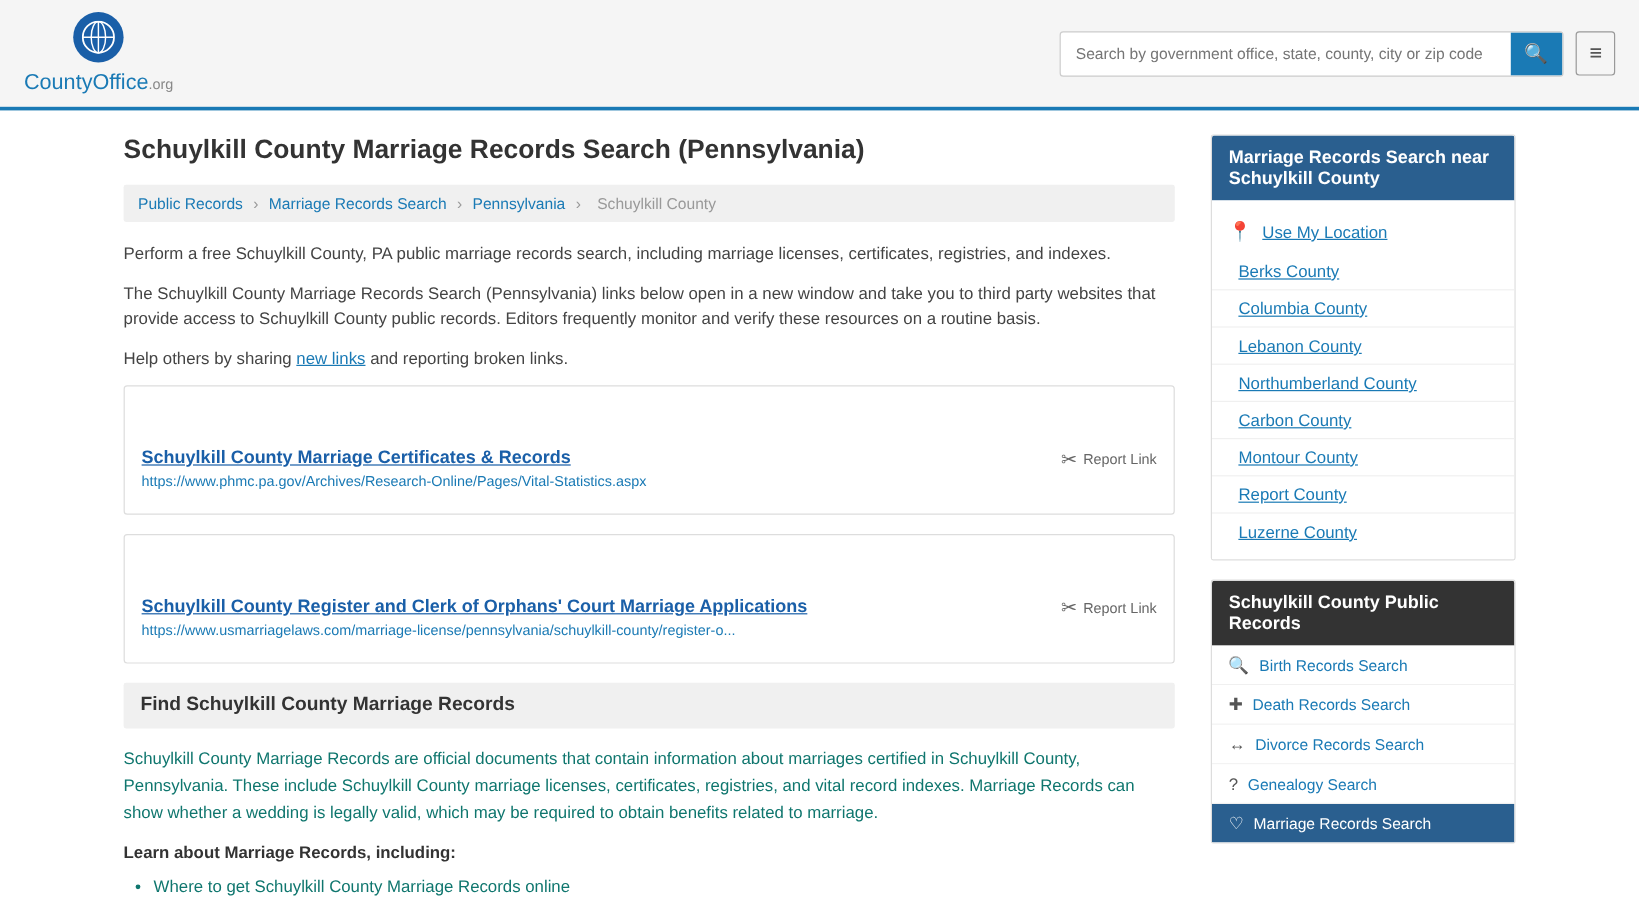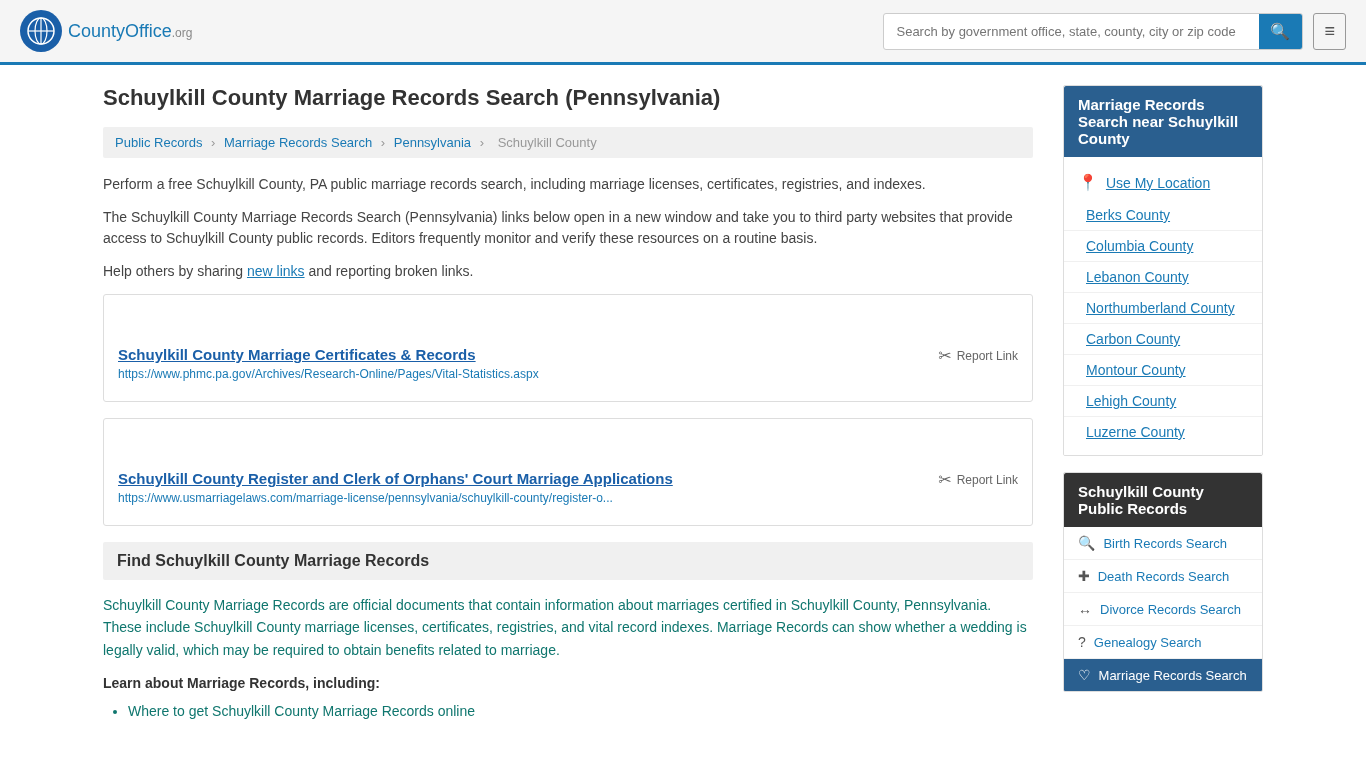--- a/index.html
+++ b/index.html
@@ -11,20 +11,21 @@
       border-bottom: 3px solid #1a7ab5;
       padding: 10px 20px;
       display: flex;
       align-items: center;
       justify-content: space-between;
     }
     .logo-area {
       display: flex;
       align-items: center;
       gap: 6px;
+      flex-direction: column;
     }
     .logo-circle {
       width: 42px;
       height: 42px;
       border-radius: 50%;
       background: #1a5fa8;
       display: flex;
       align-items: center;
       justify-content: center;
       color: white;
@@ -79,21 +80,21 @@
 
     
     .main-container {
       max-width: 1200px;
       margin: 0 auto;
       padding: 20px;
       display: flex;
       gap: 30px;
     }
     .content-area { flex: 1; }
-    .sidebar { width: 200px; flex-shrink: 0; }
+    .sidebar { width: 254px; flex-shrink: 0; }
 
     
     .page-title {
       font-size: 22px;
       font-weight: bold;
       color: #333;
       margin-bottom: 16px;
     }
 
     
@@ -332,21 +333,21 @@
         <div class="sidebar-link">
           <span class="sidebar-link-icon"></span>
           <span>Carbon County</span>
         </div>
         <div class="sidebar-link">
           <span class="sidebar-link-icon"></span>
           <span>Montour County</span>
         </div>
         <div class="sidebar-link">
           <span class="sidebar-link-icon"></span>
-          <span>Lehigh County</span>
+          <span>Report County</span>
         </div>
         <div class="sidebar-link">
           <span class="sidebar-link-icon"></span>
           <span>Luzerne County</span>
         </div>
       </div>
     </div>
 
     <div class="sidebar-section">
       <div class="sidebar-section-title" style="background:#333;">Schuylkill County Public Records</div>

